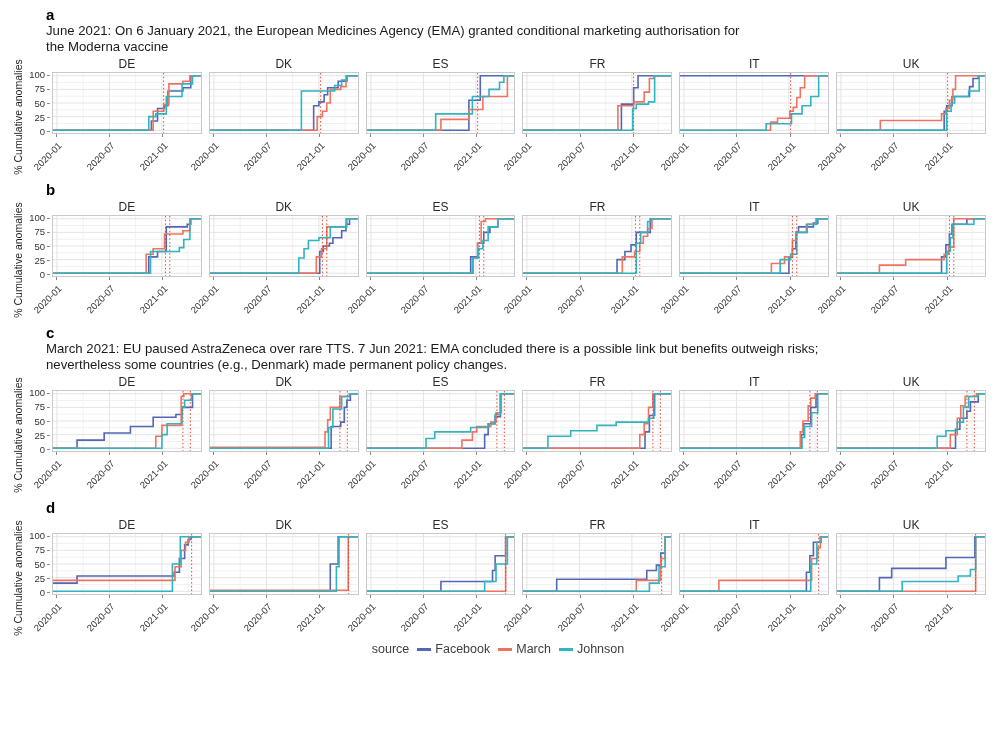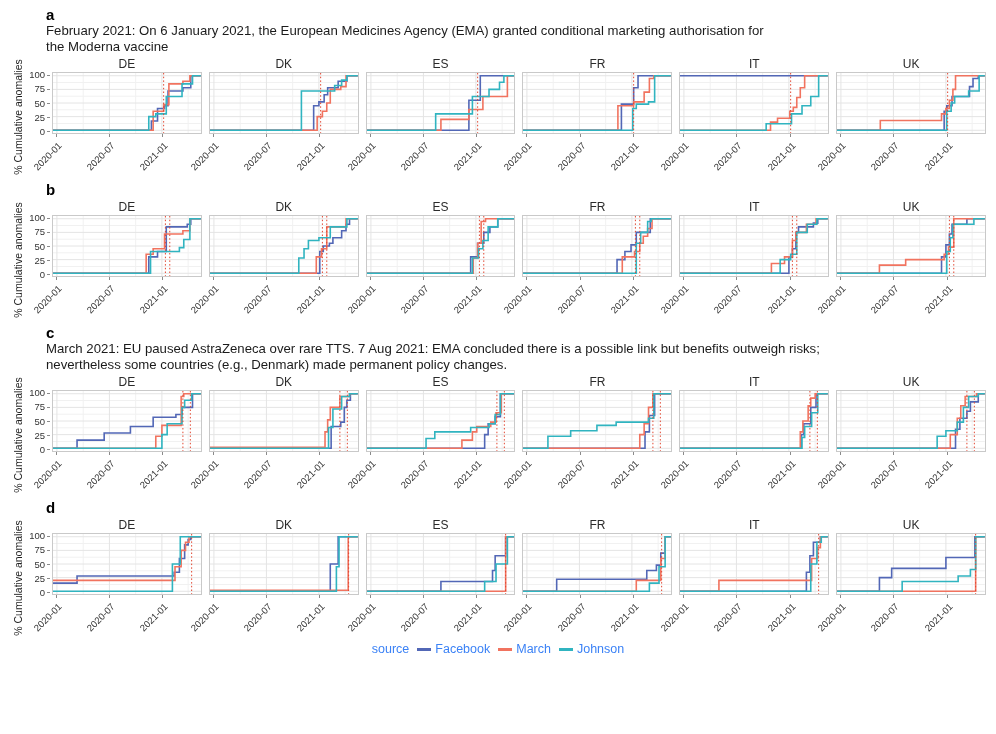--- a/index.html
+++ b/index.html
@@ -16,33 +16,33 @@
   .ytick{position:absolute;right:7px;font-size:9.5px;color:#333;line-height:9px;text-align:right;}
   .ytickmark{position:absolute;right:2px;width:3px;height:1px;background:#8a8a8a;}
   .panels{flex:1 1 auto;display:flex;min-width:0;}
   .panel{flex:1 1 0;min-width:0;margin-right:7px;position:relative;}
   .panel:last-child{margin-right:0;}
   .strip{height:15px;font-size:12px;line-height:14px;color:#2b2b2b;text-align:center;}
   .plot{display:block;width:100%;height:62px;border:1px solid #c9c9c9;background:#fff;box-sizing:border-box;}
   .xticks{position:relative;height:42px;overflow:visible;}
   .xtickmark{position:absolute;top:0;width:1px;height:3px;background:#8a8a8a;}
   .xlab{position:absolute;top:6px;transform:translateX(-100%) rotate(-45deg);transform-origin:100% 0;white-space:nowrap;font-size:9.5px;color:#333;}
-  #legend{display:flex;justify-content:center;align-items:center;margin-top:2px;font-size:12.5px;color:#3b82f6;}
+  #legend{display:flex;justify-content:center;align-items:center;margin-top:2px;font-size:12.5px;color:#404040;}
   .legend-item{display:flex;align-items:center;margin-left:8px;}
   .legend-key{display:inline-block;width:14px;height:3px;margin-right:4px;}
 </style>
 </head>
 <body>
 
 <main id="figure">
   <div id="rows-host">
       <section class="figure-row">
         <div class="row-head">
           <span class="row-letter">a</span>
-          <div class="row-caption">February 2021: On 6 January 2021, the European Medicines Agency (EMA) granted conditional marketing authorisation for
+          <div class="row-caption">June 2021: On 6 January 2021, the European Medicines Agency (EMA) granted conditional marketing authorisation for
 the Moderna vaccine</div>
         </div>
         <div class="band">
           <div class="ylab">
             <span>% Cumulative anomalies</span>
           </div>
           <div class="yticks">
             <div class="ytick" style="top: 69.6818px;">0</div>
             <div class="ytickmark" style="top: 74.1818px;"></div>
             <div class="ytick" style="top: 55.5909px;">25</div>
@@ -468,21 +468,21 @@
                 <div class="xtickmark" style="left: 73.6686%;"></div>
                 <div class="xlab" style="left: 73.6686%;">2021-01</div>
               </div>
             </div>
           </div>
         </div>
       </section>
       <section class="figure-row">
         <div class="row-head">
           <span class="row-letter">c</span>
-          <div class="row-caption">March 2021: EU paused AstraZeneca over rare TTS. 7 Aug 2021: EMA concluded there is a possible link but benefits outweigh risks;
+          <div class="row-caption">March 2021: EU paused AstraZeneca over rare TTS. 7 Jun 2021: EMA concluded there is a possible link but benefits outweigh risks;
 nevertheless some countries (e.g., Denmark) made permanent policy changes.</div>
         </div>
         <div class="band">
           <div class="ylab">
             <span>% Cumulative anomalies</span>
           </div>
           <div class="yticks">
             <div class="ytick" style="top: 69.6818px;">0</div>
             <div class="ytickmark" style="top: 74.1818px;"></div>
             <div class="ytick" style="top: 55.5909px;">25</div>

